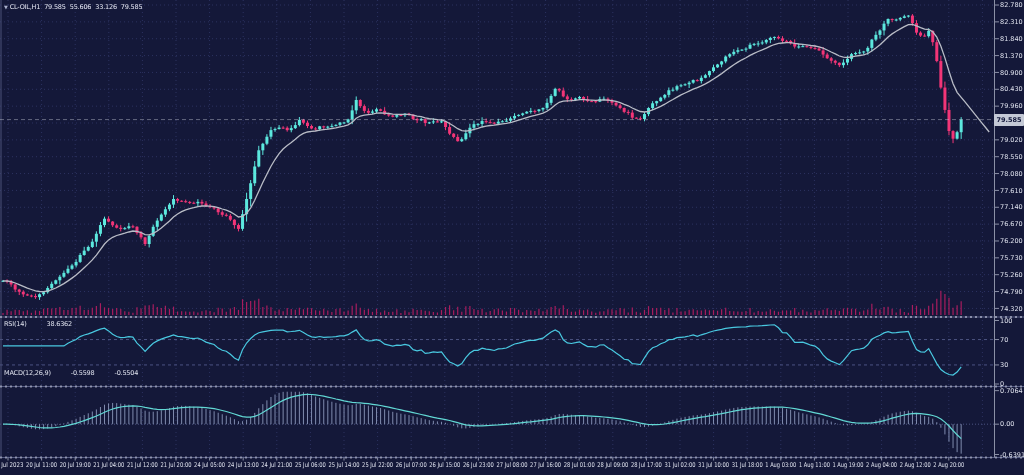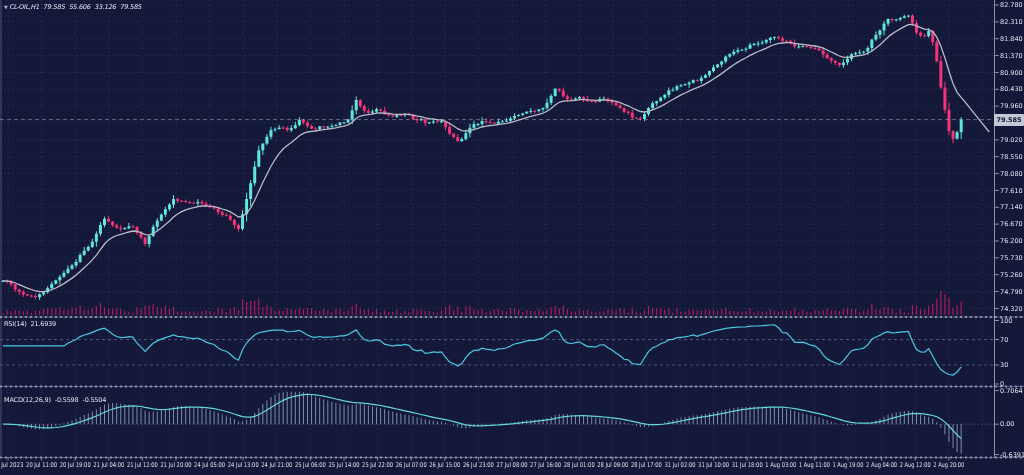--- a/index.html
+++ b/index.html
@@ -1,25 +1,25 @@
 <!DOCTYPE html>
 <html><head>
 <meta charset="utf-8">
 <style>
   html,body{margin:0;padding:0;background:#0c0f2a;}
   .chart{position:relative;width:1024px;height:475px;background:#141839;overflow:hidden;
          font-family:"DejaVu Sans",sans-serif;}
   svg{position:absolute;left:0;top:0;}
   .hdr{position:absolute;left:4px;top:3px;font-size:6.5px;letter-spacing:-0.2px;color:#e6e8f4;white-space:nowrap;}
-  .hdr span{margin-right:4px;font-style:italic;}
+  .hdr span{margin-right:4px;}
   .hdr .tri{font-size:5px;color:#aab0cc;margin-right:2px;}
   .ind{position:absolute;left:4px;font-size:6.5px;letter-spacing:-0.2px;color:#dfe2ee;white-space:nowrap;}
-  .ind span{margin-right:4px;}
+  .ind span{margin-right:20px;}
   .ind.rsi{top:320px;}
-  .ind.macd{top:396px;text-align:right;}
+  .ind.macd{top:369px;text-align:right;}
   .tag{position:absolute;left:994px;top:114px;width:30px;height:12px;line-height:12px;
        background:#c4c9d6;color:#101538;font-size:6.5px;font-weight:bold;text-align:center;
        border-radius:1px;}
 </style>
 </head>
 <body>
 
 <div class="chart">
   <svg id="plot" width="1024" height="475">
       <line x1="8" y1="0" x2="8" y2="457" stroke="#2c3260" stroke-width="1" stroke-dasharray="1 3"></line>
@@ -1144,21 +1144,21 @@
       <text x="915.2" y="467" fill="#dfe2ee" font-size="6.5" font-family="DejaVu Sans, sans-serif" text-anchor="middle" textLength="31" lengthAdjust="spacingAndGlyphs">2 Aug 12:00</text>
       <line x1="948.8000000000001" y1="457.5" x2="948.8000000000001" y2="460.5" stroke="#8b90a6" stroke-width="1"></line>
       <text x="948.8000000000001" y="467" fill="#dfe2ee" font-size="6.5" font-family="DejaVu Sans, sans-serif" text-anchor="middle" textLength="31" lengthAdjust="spacingAndGlyphs">2 Aug 20:00</text>
     </svg>
 
   <div class="hdr">
     <span class="tri">▼</span><span>CL-OIL,H1</span><span>79.585</span><span>55.606</span><span>33.126</span><span>79.585</span>
   </div>
 
   <div class="ind rsi">
-    <span>RSI(14)</span><span>21.6939</span>
+    <span>RSI(14)</span><span>38.6362</span>
   </div>
 
   <div class="ind macd">
     <span>MACD(12,26,9)</span><span>-0.5598</span><span>-0.5504</span>
   </div>
 
   <div class="tag">79.585</div>
 </div>
 
 </body></html>

